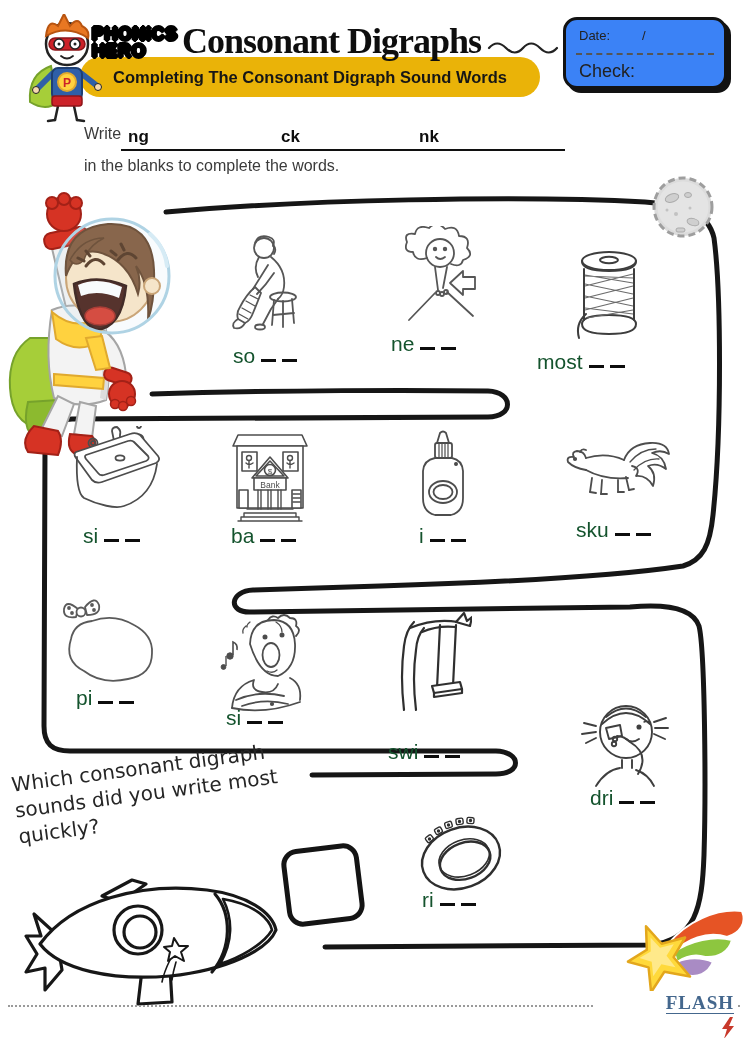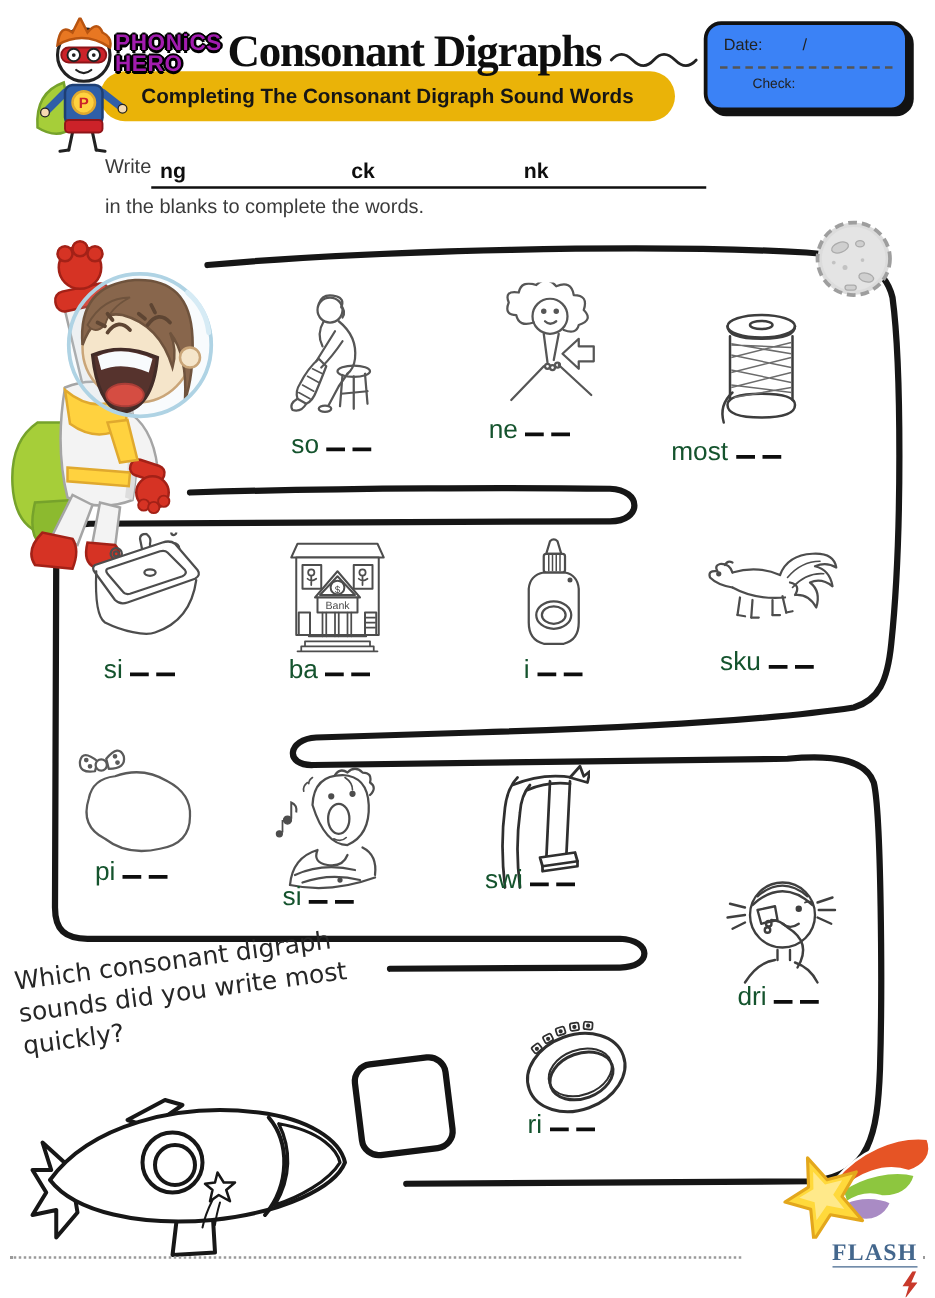--- a/index.html
+++ b/index.html
@@ -3,30 +3,30 @@
 <meta charset="utf-8">
 <style>
   html,body{margin:0;padding:0;background:#fff;}
   .page{position:relative;width:748px;height:1038px;background:#fff;overflow:hidden;
         font-family:"Liberation Sans",sans-serif;}
   svg{display:block;}
   .abs{position:absolute;}
 
   
   .logo-text{position:absolute;left:92px;top:26px;z-index:6;line-height:17px;
-    font-weight:900;font-size:18px;letter-spacing:.5px;color:#a21caf;
+    font-weight:900;font-size:18px;letter-spacing:.5px;color:#000000;
     text-shadow:-2px 0 #000,2px 0 #000,0 -2px #000,0 2px #000,-1px -1px #000,1px 1px #000,1px -1px #000,-1px 1px #000;}
   .title{position:absolute;left:182px;top:20px;z-index:6;
     font-family:"Liberation Serif",serif;font-weight:700;font-size:36px;letter-spacing:-1px;color:#0e0e0e;white-space:nowrap;}
   .datebox{position:absolute;left:563px;top:17px;width:158px;height:66px;z-index:6;
     border:3.5px solid #121212;border-radius:14px;background:#3b82f6;box-shadow:4px 4px 0 #121212;}
   .datebox .row1{position:absolute;left:13px;top:8px;font-size:13px;color:#222;}
   .datebox .slash{position:absolute;left:76px;top:8px;font-size:13px;color:#222;}
   .datebox .dash{position:absolute;left:10px;right:10px;top:33px;border-top:2px dashed #555;}
-  .datebox .row2{position:absolute;left:13px;top:41px;font-size:11px;color:#222;margin-left:23px;}
+  .datebox .row2{position:absolute;left:13px;top:41px;font-size:18px;color:#222;}
   .banner{position:absolute;left:80px;top:57px;width:460px;height:40px;z-index:5;
     background:#eab308;border-radius:22px;display:flex;align-items:center;justify-content:center;
     font-size:16.5px;font-weight:700;color:#161616;}
 
   
   .inst-write{position:absolute;left:84px;top:125px;font-size:16px;color:#3b3b3b;z-index:5;}
   .digraph{position:absolute;top:127px;font-size:17px;font-weight:700;color:#0e0e0e;z-index:5;}
   .inst-line{position:absolute;left:121px;top:149px;width:444px;height:2px;background:#101010;z-index:5;}
   .inst-suffix{position:absolute;left:84px;top:157px;font-size:16px;color:#3b3b3b;z-index:5;}
 
@@ -424,21 +424,21 @@
   </div>
   <div class="label" style="left:576px;top:518px">
     <span>sku</span><span class="blank"></span><span class="blank"></span>
   </div>
   <div class="label" style="left:76px;top:686px">
     <span>pi</span><span class="blank"></span><span class="blank"></span>
   </div>
   <div class="label" style="left:226px;top:706px">
     <span>si</span><span class="blank"></span><span class="blank"></span>
   </div>
-  <div class="label" style="left:388px;top:692px">
+  <div class="label" style="left:388px;top:740px">
     <span>swi</span><span class="blank"></span><span class="blank"></span>
   </div>
   <div class="label" style="left:590px;top:786px">
     <span>dri</span><span class="blank"></span><span class="blank"></span>
   </div>
   <div class="label" style="left:422px;top:888px">
     <span>ri</span><span class="blank"></span><span class="blank"></span>
   </div>
 
   <div class="question">

